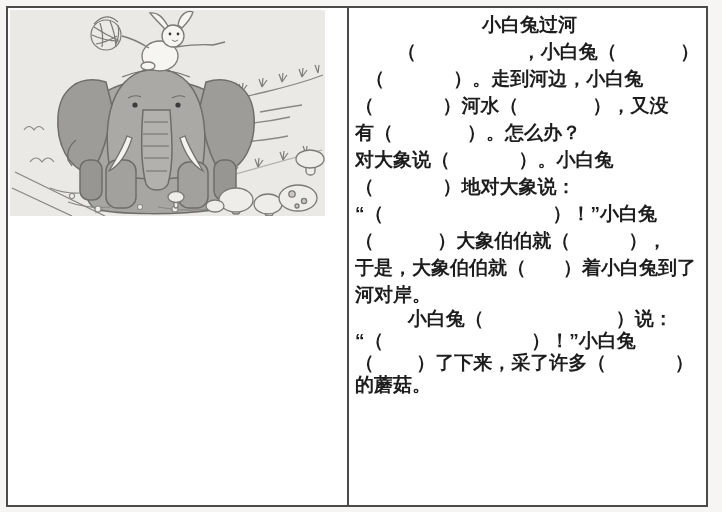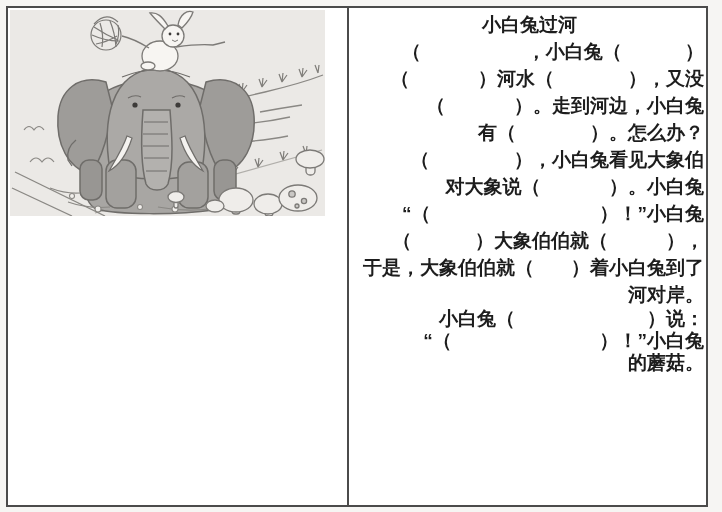--- a/index.html
+++ b/index.html
@@ -50,21 +50,20 @@
     line-height: 27px;
     white-space: pre;
   }
   .tline {
     font-size: 19px;
     font-weight: bold;
     color: #1d1d1d;
     white-space: pre;
     line-height: 27px;
     overflow: hidden;
-    text-align: right;
   }
   .para2 .tline { line-height: 22px; }
 </style>
 </head>
 <body>
 
 <div class="sheet">
 
   <div class="cell-left">
     <div class="illustration" title="黑白线描插图：小白兔举着篮子骑在大象背上过河，岸边有青草和蘑菇">
@@ -181,30 +180,31 @@
           <ellipse cx="205" cy="196" rx="9" ry="6"></ellipse>
         </g>
       </svg>
     </div>
   </div>
 
   <div class="cell-right">
     <div class="title">小白兔过河</div>
     <div class="para1">
       <div class="tline">        （                    ，小白兔（            ）</div>
+      <div class="tline">  （             ）。走到河边，小白兔</div>
       <div class="tline">（             ）河水（              ），又没</div>
-      <div class="tline">  （             ）。走到河边，小白兔</div>
       <div class="tline">有（              ）。怎么办？</div>
-      <div class="tline">      （                ），小白兔看见大象伯</div>
       <div class="tline">对大象说（             ）。小白兔</div>
+      <div class="tline">（             ）地对大象说：</div>
       <div class="tline">“（                                ）！”小白兔</div>
       <div class="tline">（            ）大象伯伯就（           ），</div>
       <div class="tline">于是，大象伯伯就（       ）着小白兔到了</div>
       <div class="tline">河对岸。</div>
     </div>
     <div class="para2">
       <div class="tline">          小白兔（                         ）说：</div>
       <div class="tline">“（                            ）！”小白兔</div>
+      <div class="tline">（        ）了下来，采了许多（             ）</div>
       <div class="tline">的蘑菇。</div>
     </div>
   </div>
 
 </div>
 
 </body></html>

